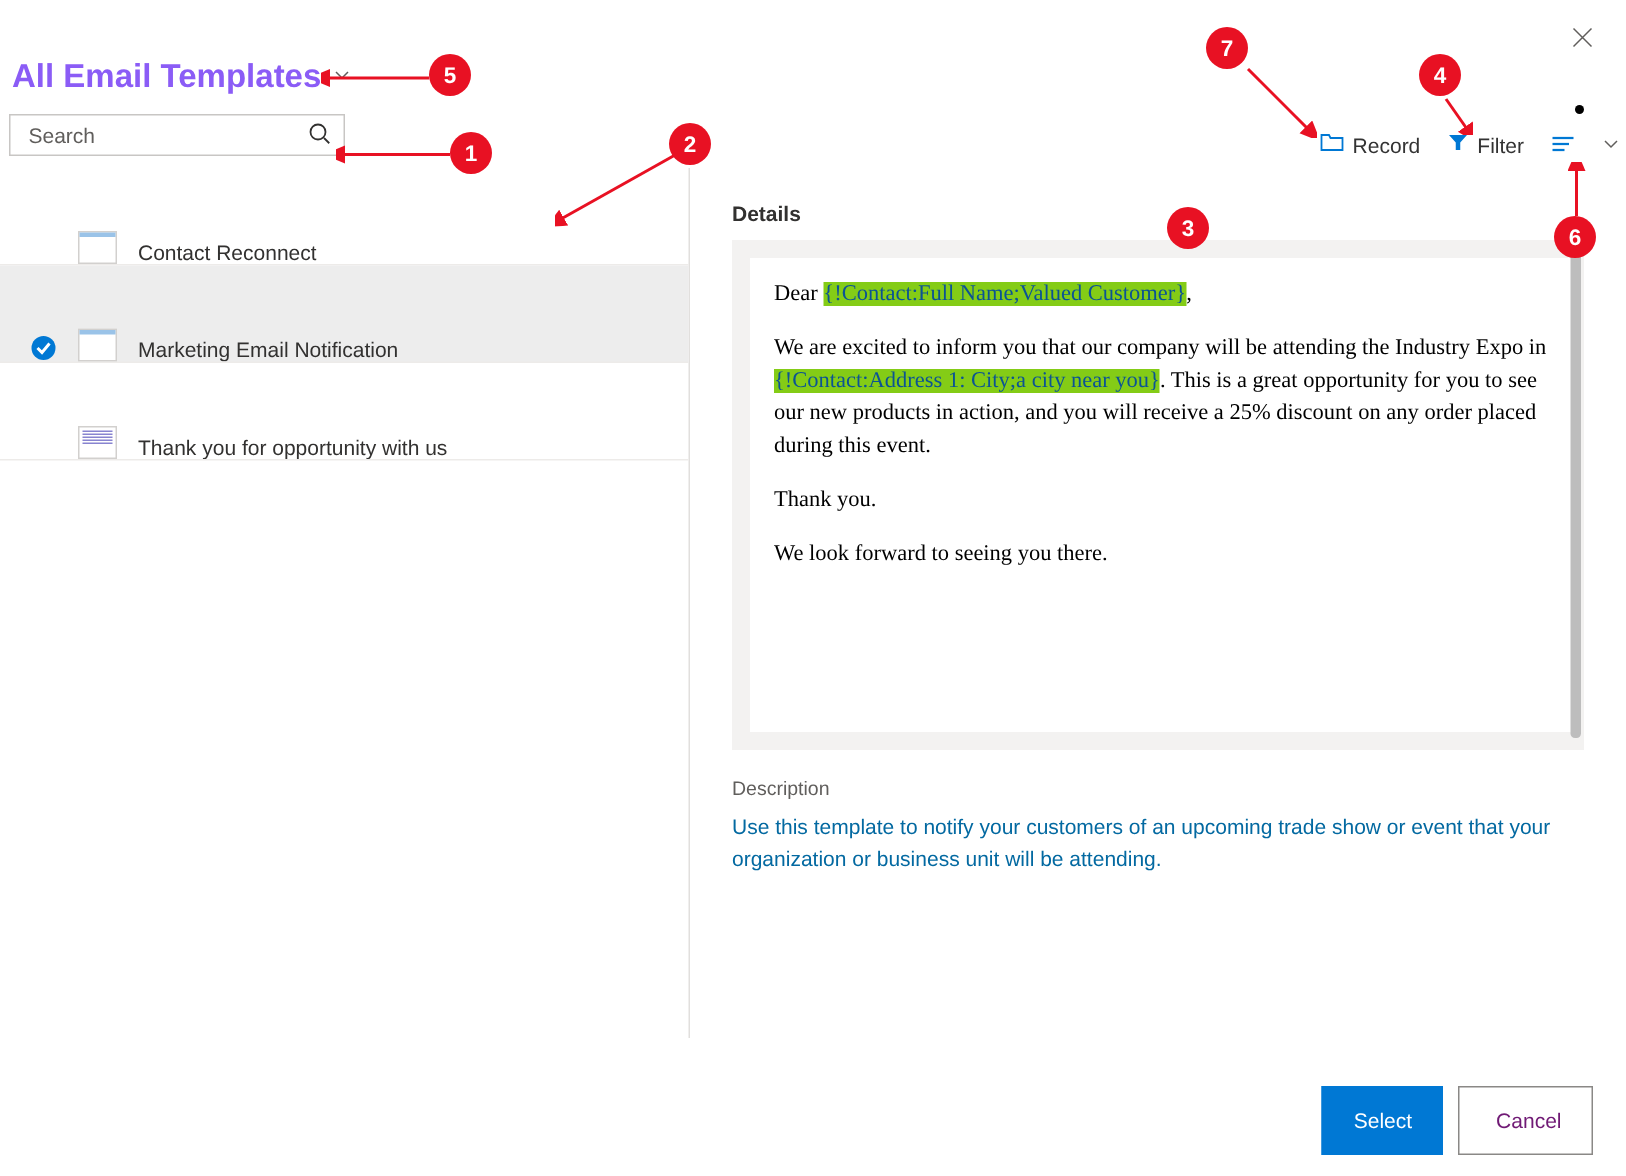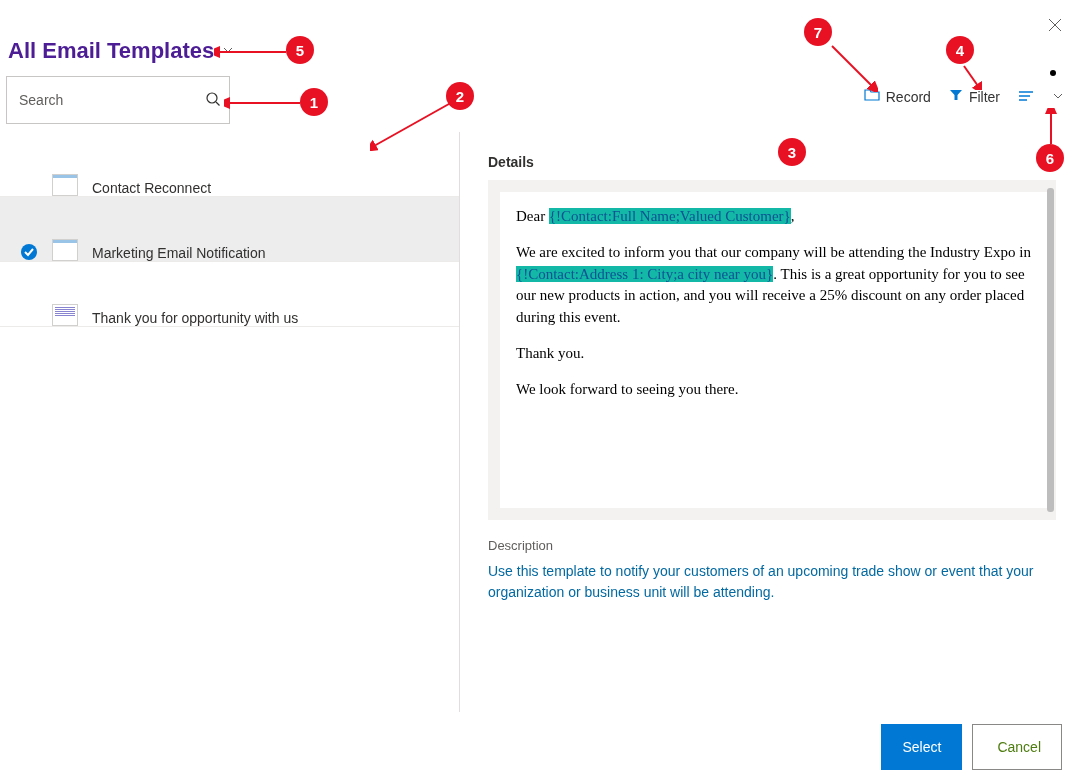--- a/index.html
+++ b/index.html
@@ -31,46 +31,46 @@
       border-radius: 50%;
     }
     .header {
       padding: 38px 12px 0 8px;
       display: flex;
       align-items: center;
     }
     .title {
       font-size: 22px;
       font-weight: 600;
-      color: #4c1d95;
+      color: #8b5cf6;
     }
     .title-chevron {
       margin-left: 8px;
       color: #605e5c;
     }
     .toolbar-right {
       position: absolute;
       top: 88px;
-      right: 20px;
+      right: 4px;
       display: flex;
       align-items: center;
       gap: 18px;
       font-size: 14px;
       color: #333;
     }
     .toolbar-item {
       display: flex;
       align-items: center;
       gap: 6px;
       cursor: pointer;
     }
     .search-box {
       margin: 12px 0 0 6px;
       width: 224px;
-      height: 48px;
+      height: 28px;
       border: 1px solid #c8c6c4;
       display: flex;
       align-items: center;
       padding: 0 8px 0 12px;
       color: #605e5c;
     }
     .search-box input {
       flex: 1;
       border: none;
       outline: none;
@@ -164,21 +164,21 @@
     .preview {
       background: #fff;
       padding: 14px 16px;
       font-family: Georgia, "Times New Roman", serif;
       font-size: 15px;
       line-height: 1.45;
       color: #000;
       height: 100%;
     }
     .preview p { margin-bottom: 14px; }
-    .token { color: #0b5394; background: #14b8a6; }
+    .token { color: #0b5394; background: #84cc16; }
     .desc-label {
       margin-top: 18px;
       color: #605e5c;
       font-size: 13px;
     }
     .desc-text {
       margin-top: 8px;
       color: #0369a1;
       font-size: 14px;
       line-height: 1.5;
@@ -198,21 +198,21 @@
       background: #fff;
       cursor: pointer;
       display: flex;
       align-items: center;
     }
     .btn.primary {
       background: #0078d4;
       border-color: #0078d4;
       color: #fff;
     }
-    .btn.secondary { color: #4d7c0f; border-color: #8a8886; padding-left: 24px; }
+    .btn.secondary { color: #701a75; border-color: #8a8886; padding-left: 24px; }
 
     .callout {
       position: absolute;
       width: 28px;
       height: 28px;
       border-radius: 50%;
       background: #e81123;
       color: #fff;
       font-weight: 600;
       display: flex;

